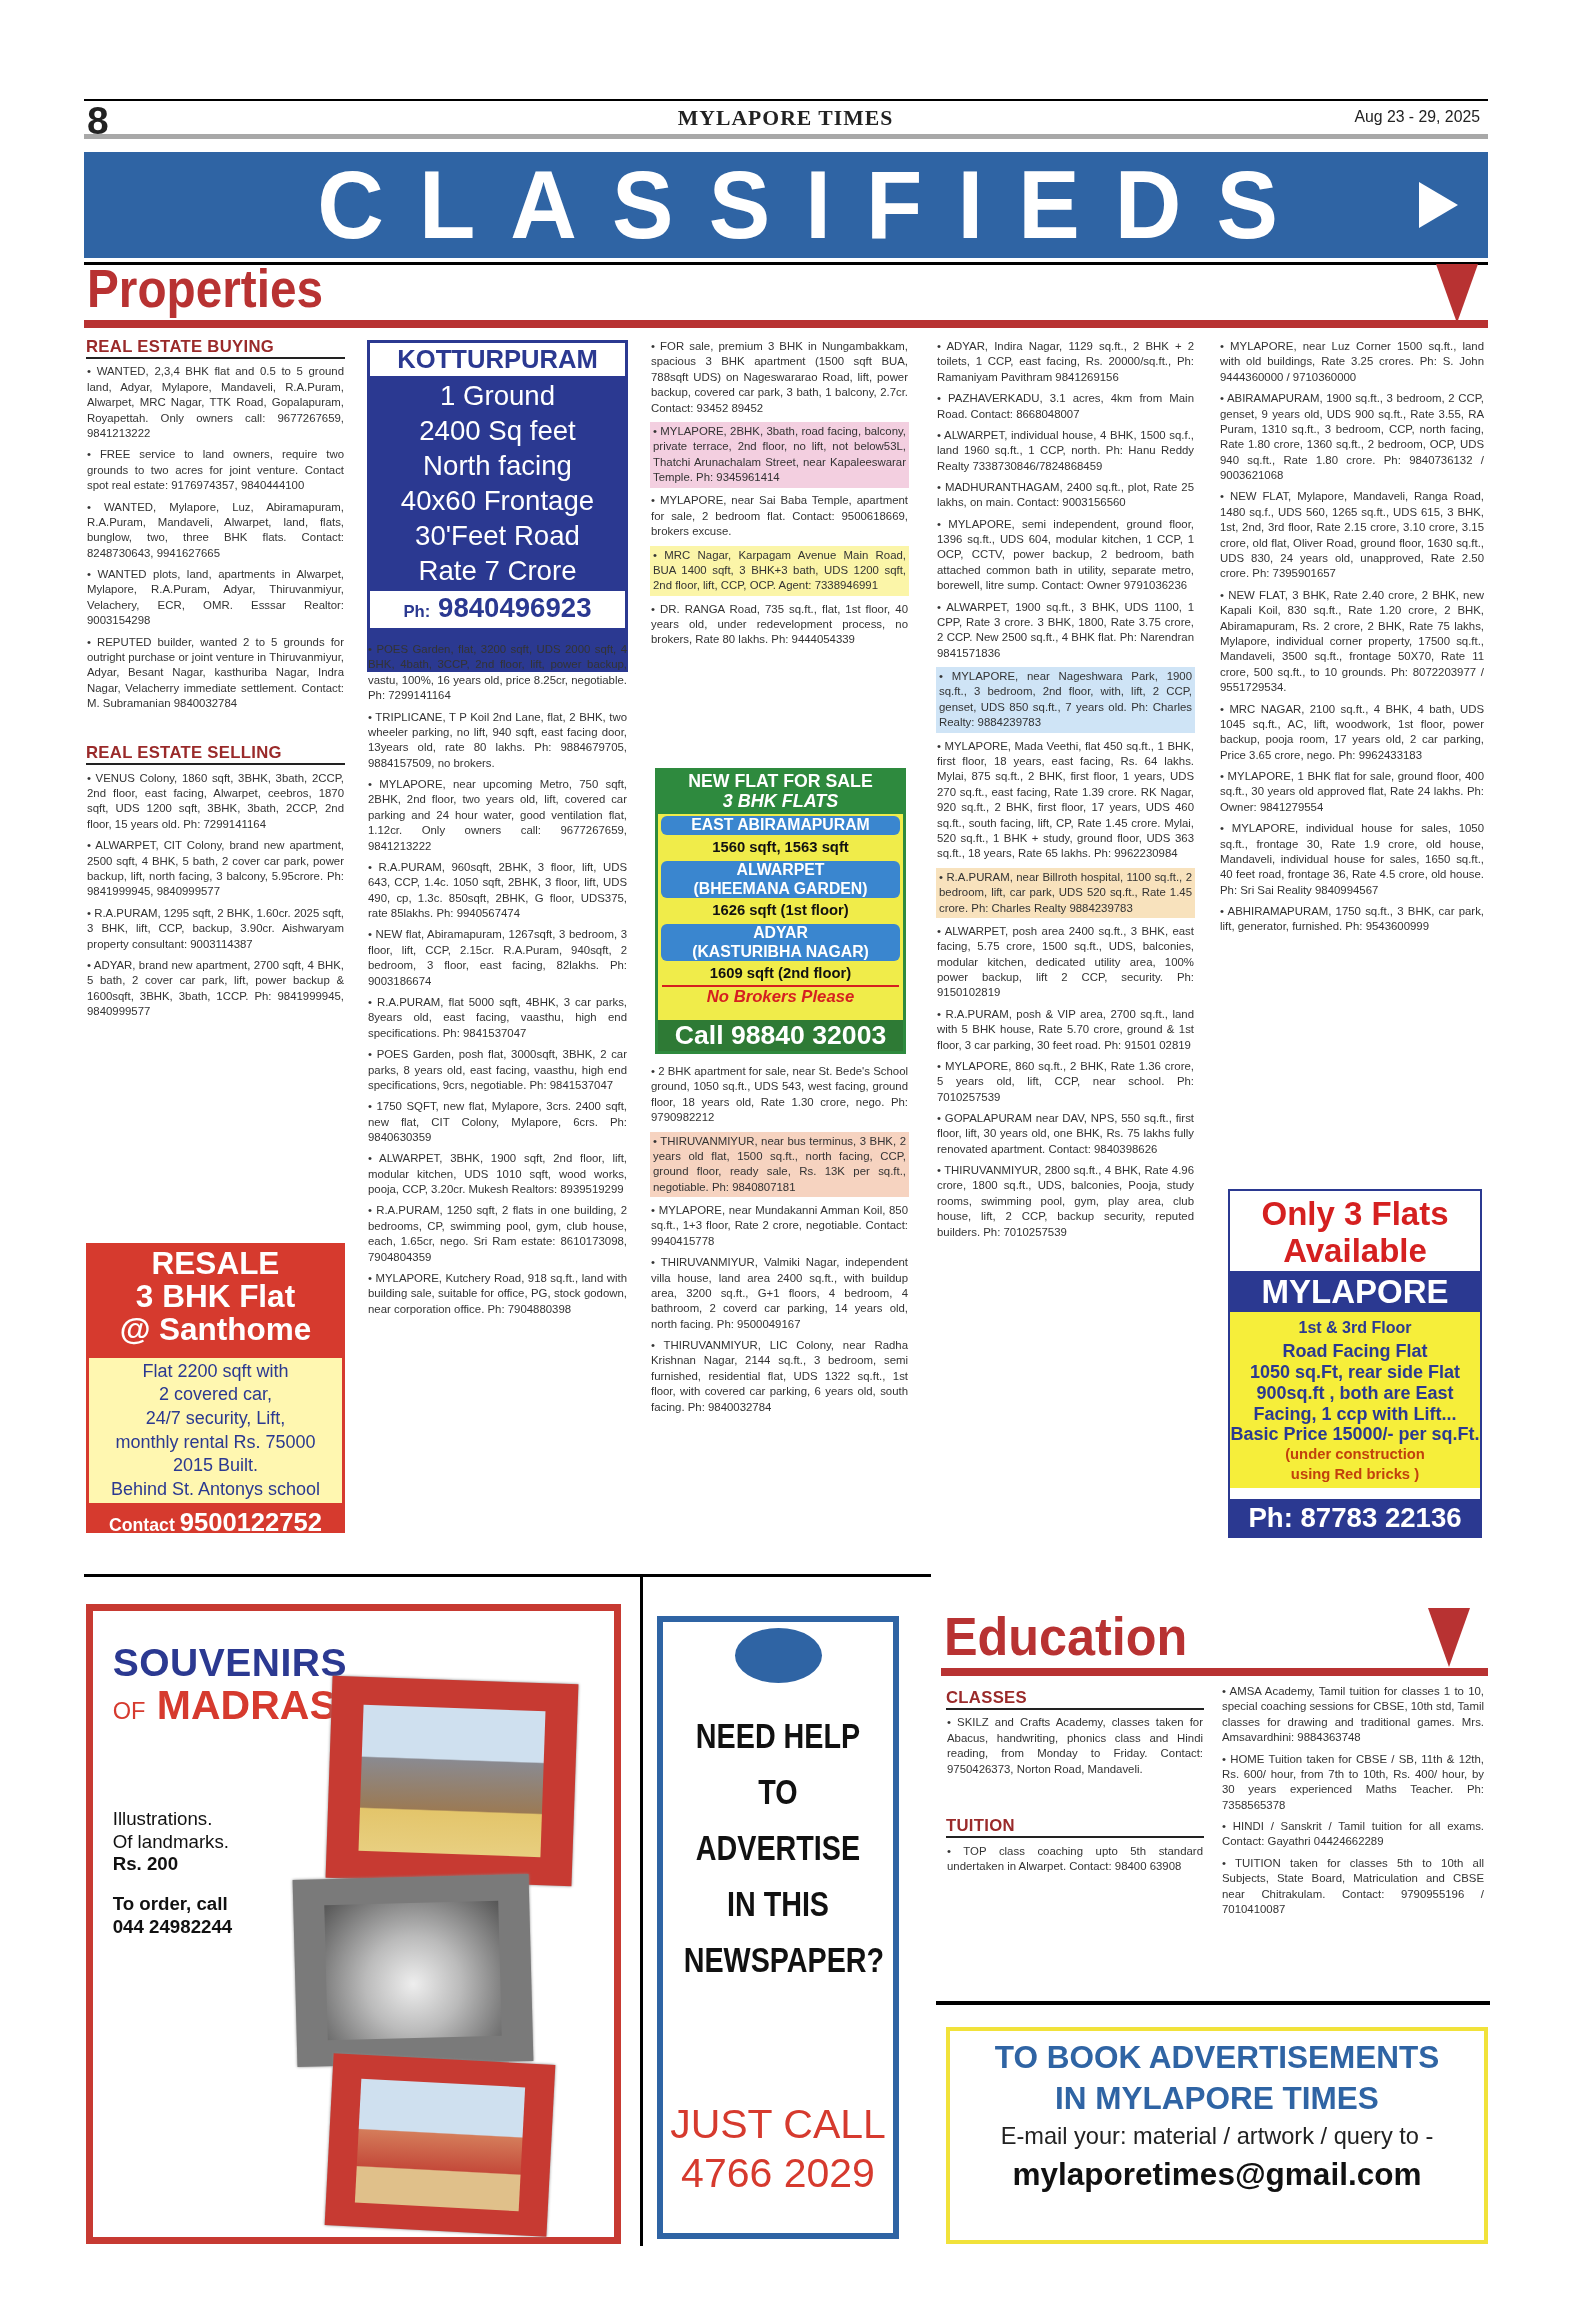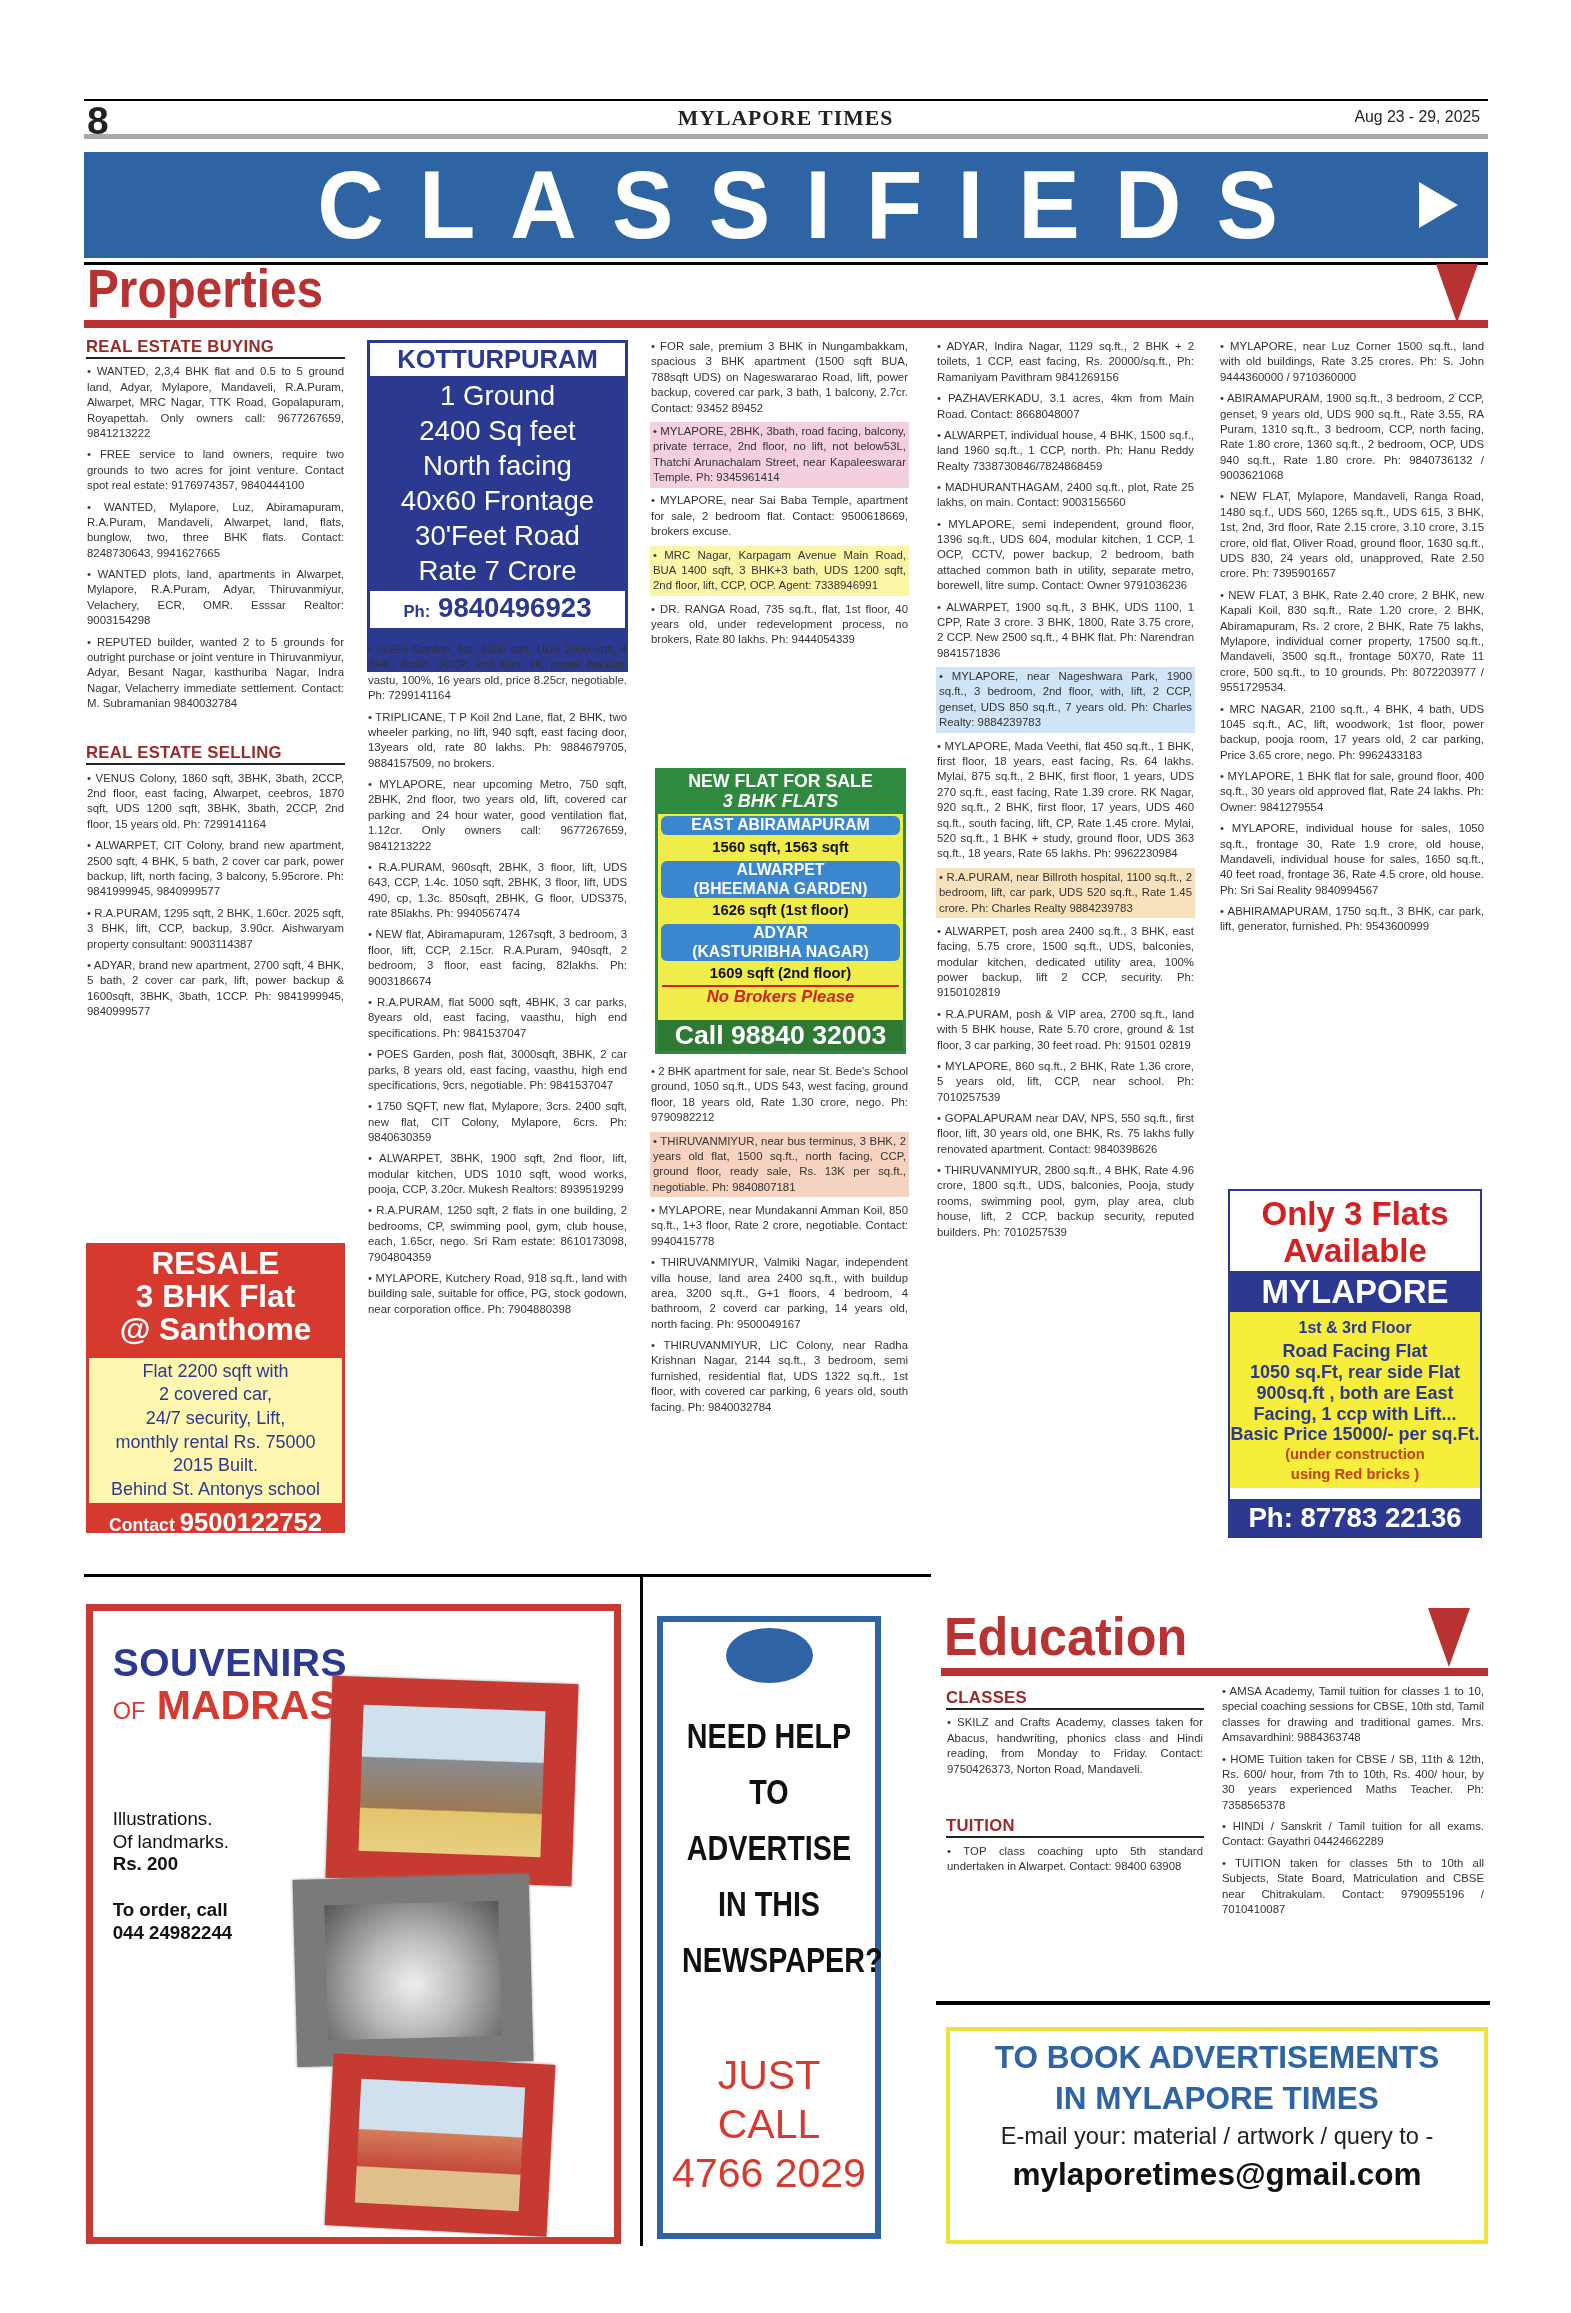--- a/index.html
+++ b/index.html
@@ -62,21 +62,21 @@
 #souv .tx{position:absolute;left:19.7px;top:197px;font-size:18.7px;line-height:22.7px;color:#111}
 #souv .tx b{display:block}
 .pic{position:absolute;background:#c73a32;box-shadow:0 0 3px #888}
 .pic .in{position:absolute;left:13%;top:14%;right:13%;bottom:14%}
 #pic1{left:236px;top:69px;width:246px;height:202px;transform:rotate(2deg)}
 #pic1 .in{background:linear-gradient(#cfe0ef 0%,#cfe0ef 35%,#8a8a90 36%,#9b7a55 70%,#e3c56b 71%,#e8cf80 100%)}
 #pic2{left:202px;top:266px;width:236px;height:187px;background:#7a7a7a;transform:rotate(-1.5deg)}
 #pic2 .in{background:radial-gradient(circle at 50% 60%,#eee 0%,#bbb 40%,#555 100%)}
 #pic3{left:236px;top:448px;width:222px;height:172px;transform:rotate(3deg)}
 #pic3 .in{background:linear-gradient(#cfe0ef 0%,#cfe0ef 40%,#d47c5a 41%,#c44a3a 70%,#e0c08a 71%)}
-#need{left:657px;top:1616px;width:224px;height:623px;border:6.9px solid #2f64a4;text-align:center}
+#need{left:657px;top:1616px;width:242px;height:623px;border:6.9px solid #2f64a4;text-align:center}
 #need .hole{width:87px;height:55px;border-radius:50%;background:#2f64a4;margin:5.9px auto 0}
 #need .q{font-weight:900;font-size:35px;line-height:56px;color:#111;margin-top:25.6px;transform:scaleX(0.82)}
 #need .c{font-weight:normal;font-size:41px;line-height:49px;color:#d63a2e;position:absolute;left:0;right:0;bottom:35px}
 #edu{left:944px;top:1606px;font-size:53px;font-weight:bold;color:#b83232;transform:scaleX(0.95);transform-origin:left}
 #eduline{left:941px;top:1668px;width:547px;height:7.9px;background:#b83232}
 #edutri{left:1428px;top:1608px;width:0;height:0;border-left:21.7px solid transparent;border-right:21.7px solid transparent;border-top:59px solid #b83232}
 #edusep{left:936px;top:2001px;width:554px;height:3.9px;background:#000}
 #book{left:946px;top:2027px;width:542px;height:217px;border:4.9px solid #f1e23a;text-align:center}
 #book .a{color:#2f64a4;font-weight:bold;font-size:31.5px;line-height:41px;margin-top:5.9px}
 #book .b{font-size:23.6px;color:#222;margin-top:3.9px}
@@ -237,21 +237,21 @@
 
 <div class="abs" id="hsep"></div>
 <div class="abs" id="vsep1"></div>
 <div class="abs" id="souv">
   <div class="s1">SOUVENIRS</div>
   <div class="s2"><small>OF</small> <span>MADRAS</span></div>
   <div class="tx">
     <div>Illustrations.</div>
     <div>Of landmarks.</div>
     <b>Rs. 200</b>
-    <b style="margin-top:23px">To order, call</b>
+    <b style="margin-top:17px">To order, call</b>
     <b>044 24982244</b>
   </div>
   <div class="pic" id="pic1">
       <div class="in"></div>
     </div>
   <div class="pic" id="pic2">
       <div class="in"></div>
     </div>
   <div class="pic" id="pic3">
       <div class="in"></div>

